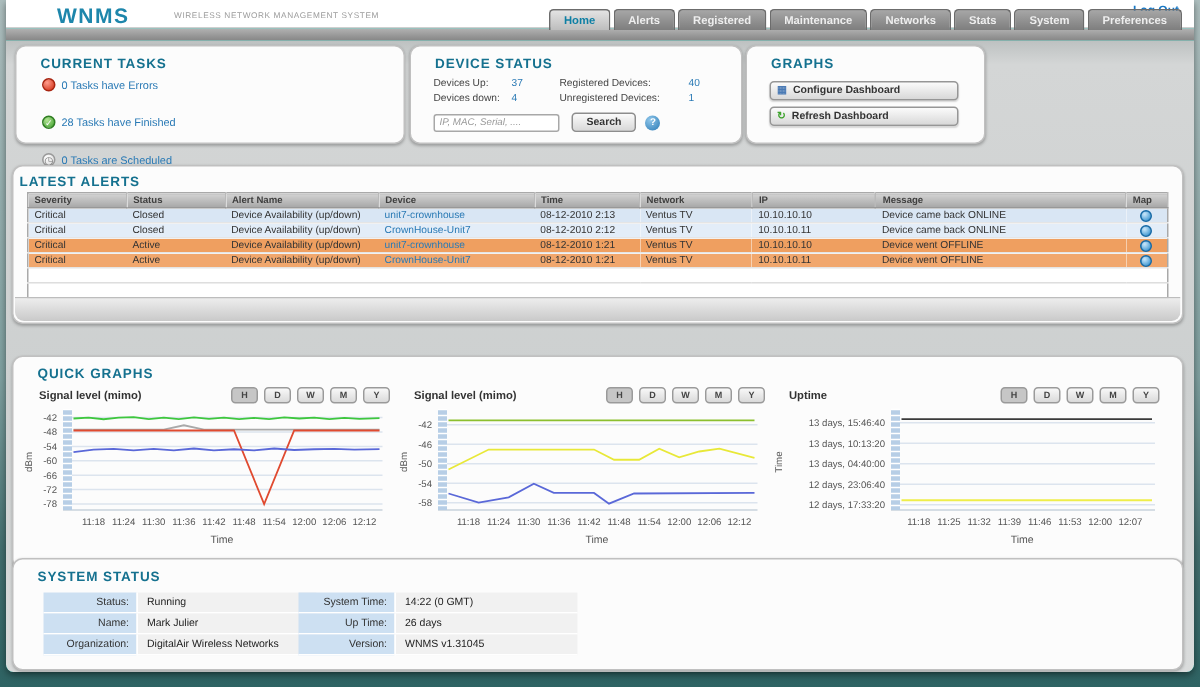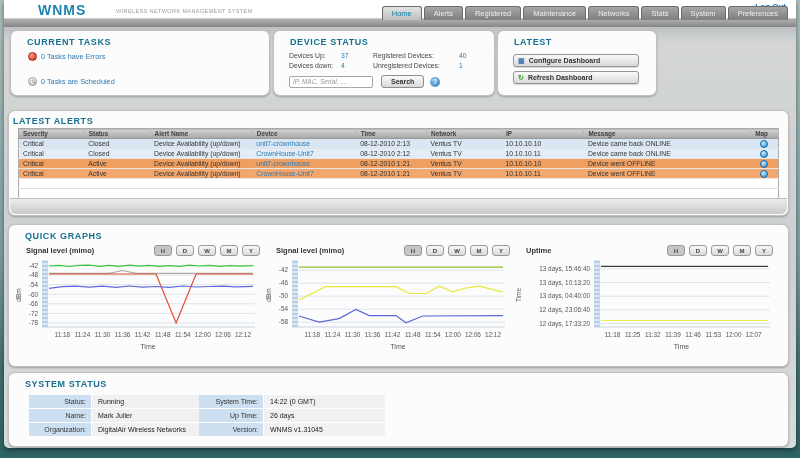--- a/index.html
+++ b/index.html
@@ -4,21 +4,21 @@
 <style>
   html,body{width:800px;height:458px;margin:0;padding:0;overflow:hidden}
   body{font-family:"Liberation Sans",sans-serif;background:linear-gradient(180deg,#aebfbf 0%,#7fa0a0 55%,#436f6f 80%,#2e6363 100%);position:relative}
   .page{position:absolute;left:4px;right:4px;top:0;bottom:10px;background:#14b8a6;border-radius:0 0 5px 5px;box-shadow:0 2px 5px rgba(0,0,0,.45)}
   .masthead{position:absolute;top:0;left:0;right:0;height:18px;background:#fff}
   .logo{position:absolute;left:34px;top:2px;font-size:14px;font-weight:bold;color:#1d86ab;letter-spacing:1px}
   .tagline{position:absolute;left:112px;top:8px;font-size:5.5px;color:#9c9c9c;letter-spacing:.4px}
   .logout{position:absolute;right:10px;top:2px;font-size:8px;font-weight:bold;color:#1777c4;cursor:pointer;text-decoration:none}
   .tabbar{position:absolute;top:18px;left:0;right:0;height:9px;background:linear-gradient(#b2b2b2,#868686);border-top:1px solid #cfcfcf;box-sizing:border-box}
   .tabs{position:absolute;top:6px;right:8px;height:14px;display:flex;gap:2px}
-  .tab{height:14px;line-height:14px;padding:0 9px;font-size:7.5px;font-weight:normal;color:#eeeeee;background:linear-gradient(#a6a6a6,#7e7e7e);border:1px solid #6c6c6c;border-bottom:none;border-radius:3px 3px 0 0;box-sizing:border-box;cursor:pointer}
+  .tab{height:14px;line-height:14px;padding:0 9px;font-size:7.5px;font-weight:bold;color:#eeeeee;background:linear-gradient(#a6a6a6,#7e7e7e);border:1px solid #6c6c6c;border-bottom:none;border-radius:3px 3px 0 0;box-sizing:border-box;cursor:pointer}
   .tab.active{background:linear-gradient(#e3e3e3,#bdbdbd);color:#0d7fa4}
   .content{position:absolute;top:27px;left:0;right:0;bottom:0;background:linear-gradient(180deg,#bdc1c1 0,#d4d6d6 16px,#cdd0d0 55%,#dadcdc 100%);border-radius:0 0 5px 5px}
   .panel{position:absolute;background:#fcfcfc;border:1px solid #c0c0c0;border-radius:7px;box-shadow:0 1px 2px rgba(0,0,0,.25)}
   .panel-title{font-size:9px;font-weight:bold;color:#15718f;letter-spacing:.6px}
   
   #tasks-panel{left:6px;top:3px;width:258px;height:64px}
   #device-panel{left:269px;top:3px;width:220px;height:64px}
   #options-panel{left:493px;top:3px;width:158px;height:64px}
   .pad-title{margin:6px 0 0 16px}
   .task-list{display:flex;flex-direction:column;gap:16px;margin:5px 0 0 17px}
@@ -50,21 +50,21 @@
   tr.closed td{background:#d9e6f4}
   tr.closed.alt td{background:#e3edf8}
   tr.active td{background:#ef9f60}
   tr.active.alt td{background:#f1a76d}
   tr.filler td{background:#fff;border-bottom:1px solid #dedede;height:9px}
   .dev-link{color:#2a7ab5;cursor:pointer}
   .map-cell{text-align:center;padding:0!important}
   .globe{display:inline-block;width:8px;height:8px;border-radius:50%;background:radial-gradient(circle at 35% 30%,#cfeafc,#2186c8);border:1px solid #1669a5;box-sizing:border-box;cursor:pointer;vertical-align:middle}
   .alerts-footer{position:absolute;left:1px;right:1px;bottom:1px;height:15px;background:linear-gradient(#ededed,#c9c9c9);border-top:1px solid #bdbdbd;border-radius:0 0 6px 6px}
   
-  #graphs-panel{left:4px;top:197px;width:779px;height:141px}
+  #graphs-panel{left:4px;top:210px;width:779px;height:141px}
   #graphs-panel .panel-title{position:absolute;left:16px;top:6px}
   .charts-row{position:absolute;top:19px;left:5px;right:5px;display:flex;justify-content:flex-start}
   .chart-head{display:flex;align-items:center;height:13px;padding:0 4px 0 12px}
   .chart-title{font-size:7.5px;font-weight:bold;color:#333;flex:1}
   .rbtn{width:18px;height:11px;line-height:10px;text-align:center;font-size:6px;font-weight:bold;color:#444;background:linear-gradient(#f8f8f8,#dadada);border:1px solid #9a9a9a;border-radius:3px;margin-left:4px;box-sizing:border-box;cursor:pointer}
   .rbtn.active{background:#c6c6c6}
   
   #system-panel{left:4px;top:345px;width:779px;height:73px}
   #system-panel .panel-title{position:absolute;left:16px;top:6px}
   .sys-table{position:absolute;top:22px;display:grid}
@@ -97,20 +97,24 @@
   <div class="content">
 
     <div class="panel" id="tasks-panel">
       <div class="panel-title pad-title">CURRENT TASKS</div>
       <div class="task-list">
           <div class="task-row">
             <span class="ticon error"></span>
             <span class="task-text">0 Tasks have Errors</span>
           </div>
           <div class="task-row">
+            <span class="ticon finished">✓</span>
+            <span class="task-text">28 Tasks have Finished</span>
+          </div>
+          <div class="task-row">
             <span class="ticon scheduled">◷</span>
             <span class="task-text">0 Tasks are Scheduled</span>
           </div>
         </div>
     </div>
 
     <div class="panel" id="device-panel">
       <div class="panel-title pad-title">DEVICE STATUS</div>
       <div class="stats-grid">
           <span class="stat-label">Devices Up:</span>
@@ -123,21 +127,21 @@
           <span class="stat-value">1</span>
         </div>
       <div class="search-row">
         <input class="search-input" placeholder="IP, MAC, Serial, ...." style="">
         <button class="search-btn">Search</button>
         <span class="help">?</span>
       </div>
     </div>
 
     <div class="panel" id="options-panel">
-      <div class="panel-title pad-title">LATEST</div>
+      <div class="panel-title pad-title">GRAPHS</div>
       <div class="opt-list">
           <div class="opt-btn">
             <span class="obtn-icon configure">▦</span>
             <span>Configure Dashboard</span>
           </div>
           <div class="opt-btn">
             <span class="obtn-icon refresh">↻</span>
             <span>Refresh Dashboard</span>
           </div>
         </div>

